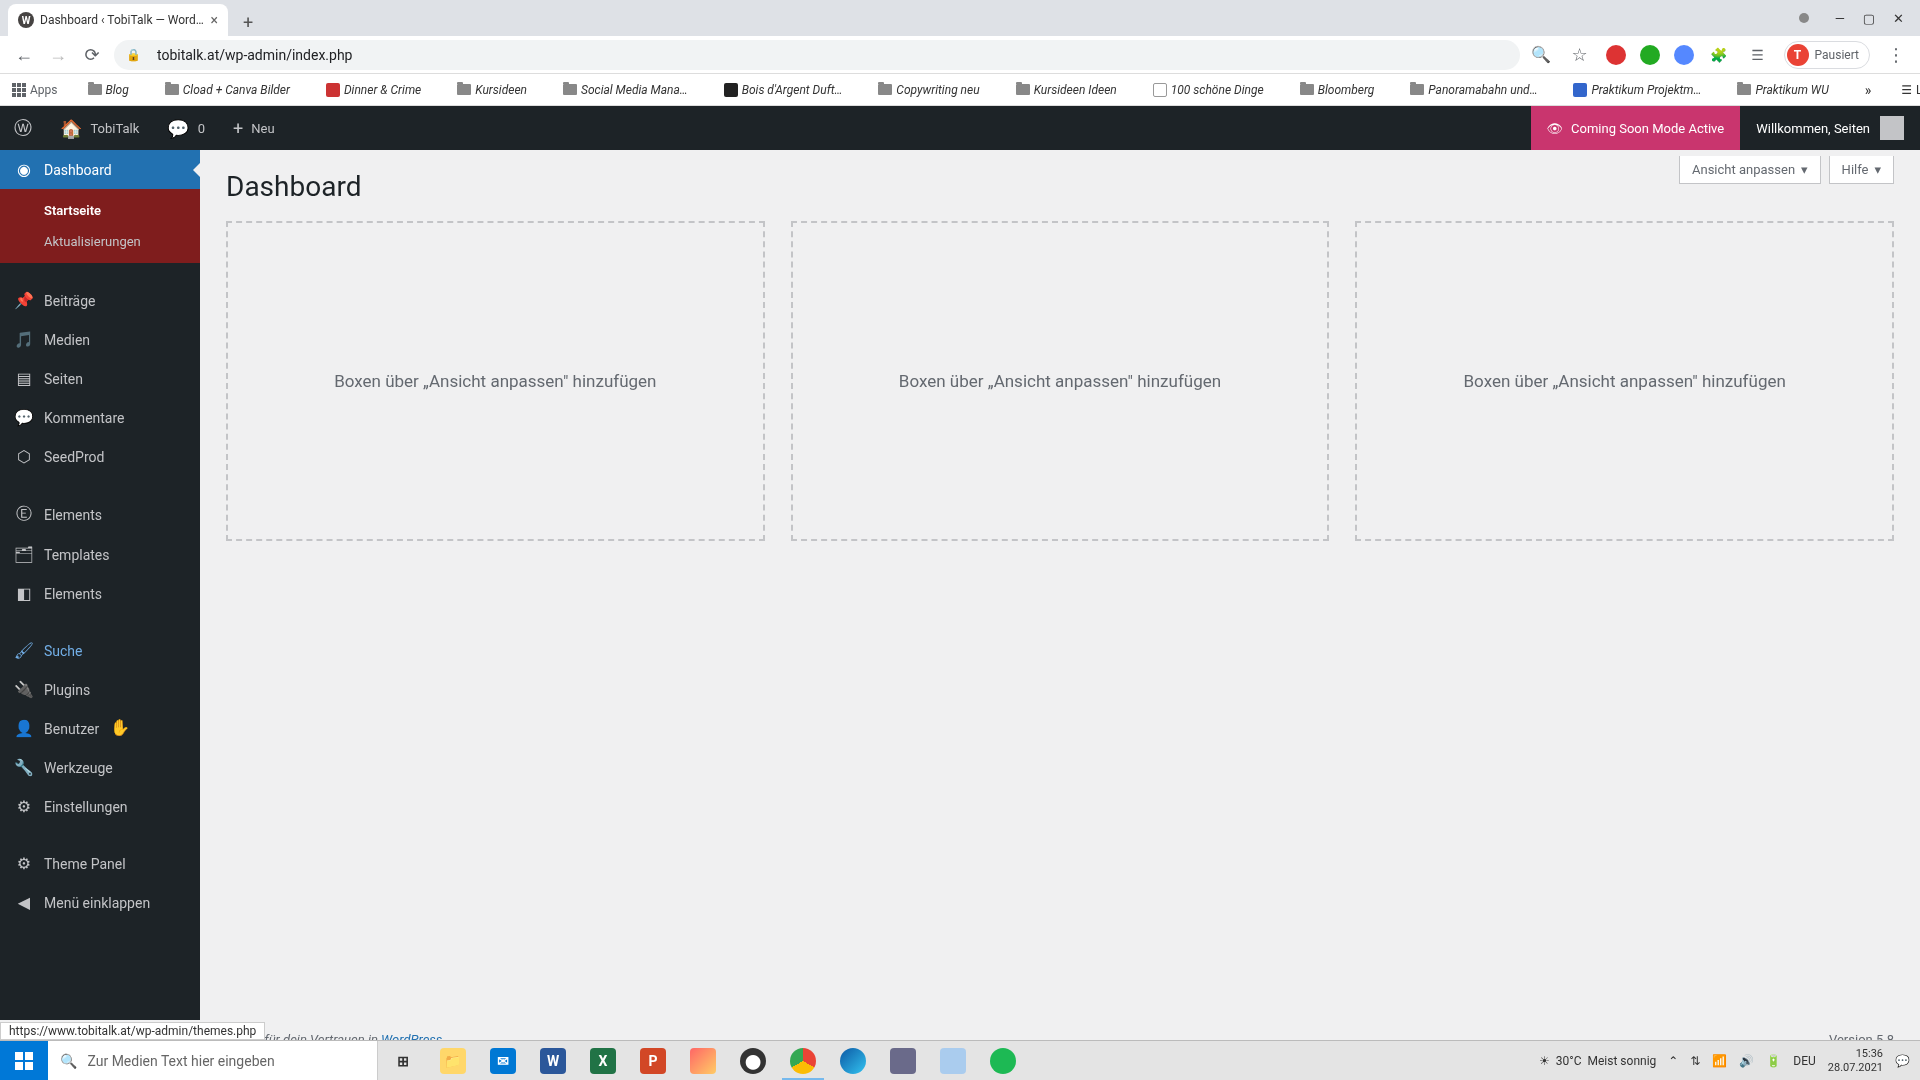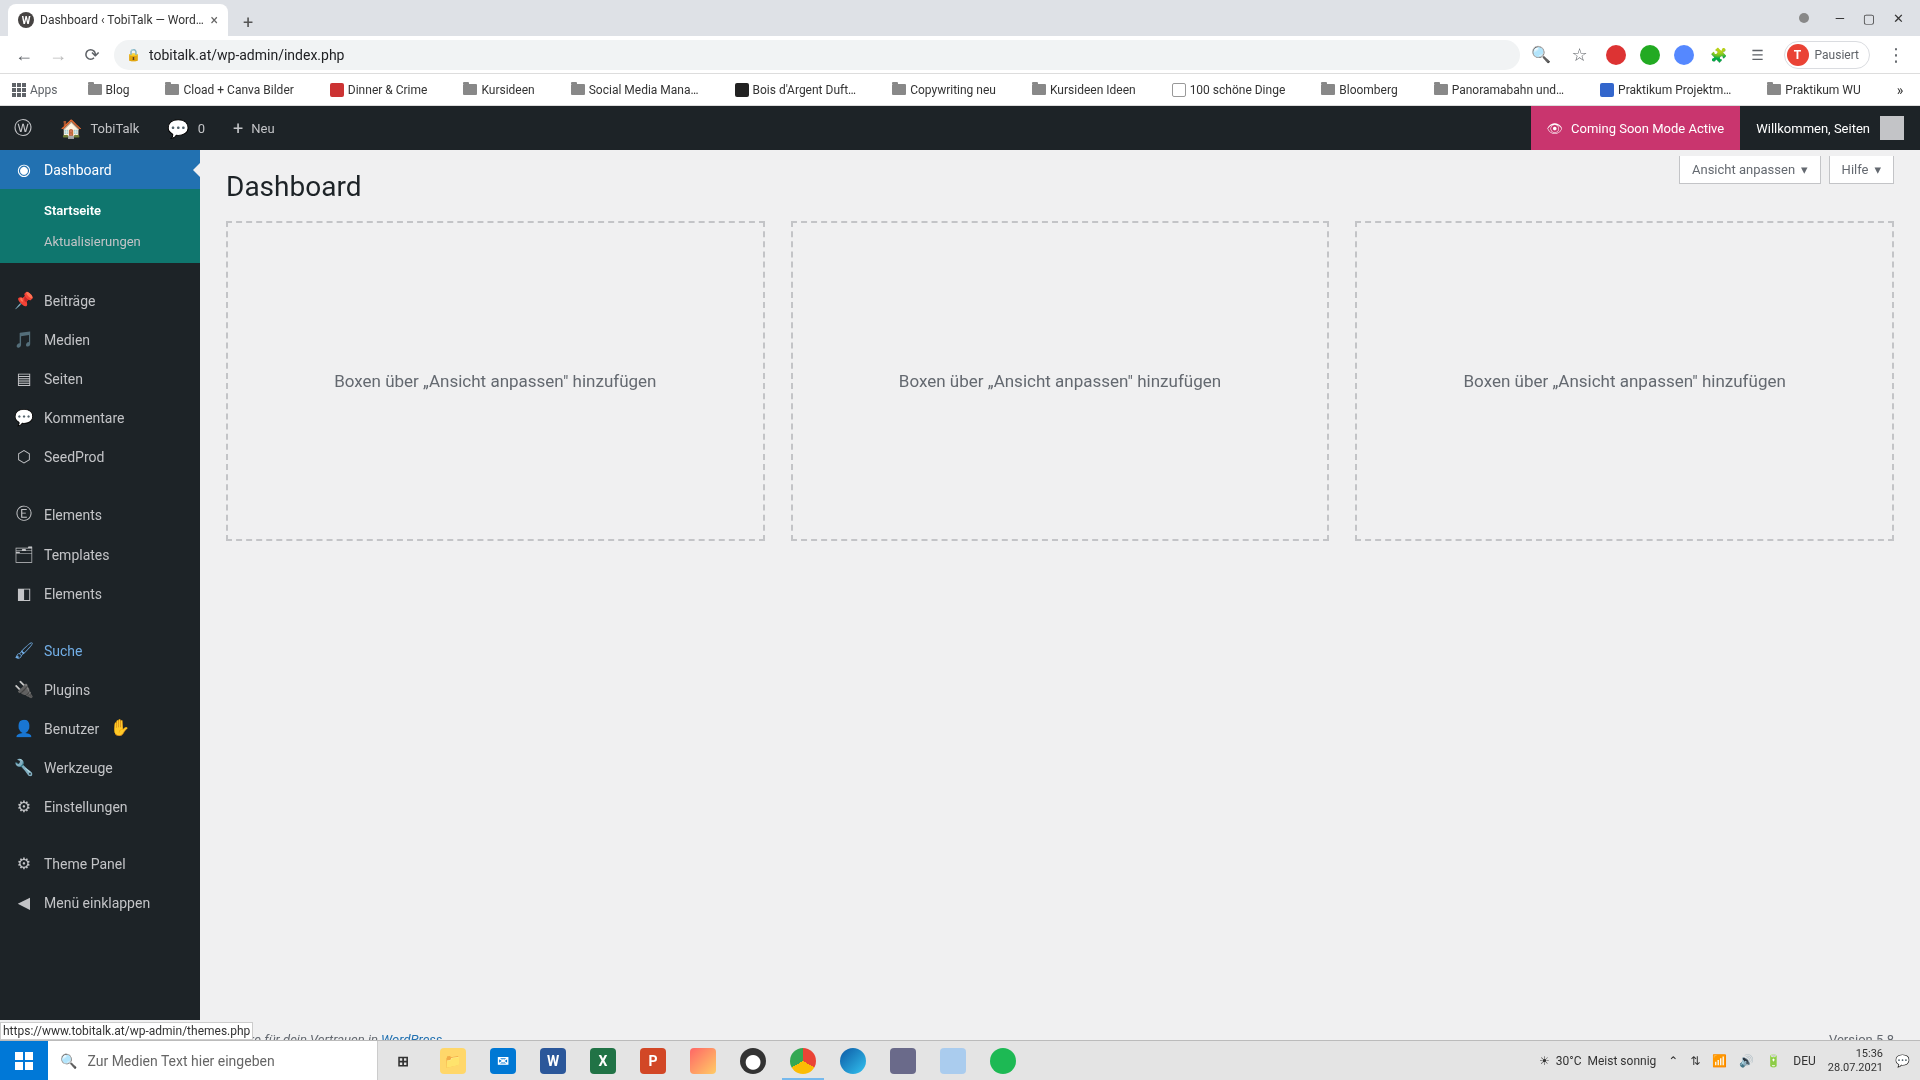--- a/index.html
+++ b/index.html
@@ -14,31 +14,31 @@
 .new-tab { width:28px; height:28px; display:flex; align-items:center; justify-content:center; color:#555; font-size:18px; margin-left:6px; cursor:pointer; }
 .window-controls { position:absolute; right:0; top:0; height:36px; display:flex; align-items:center; gap:18px; padding:0 16px; }
 .window-controls span { color:#333; font-size:13px; }
 .update-dot { width:10px; height:10px; background:#888; border-radius:50%; margin-right:8px; }
 
 .chrome-bar { height:38px; background:#fff; display:flex; align-items:center; padding:0 12px; gap:10px; border-bottom:1px solid #ddd; }
 .nav-btn { width:24px; height:24px; display:flex; align-items:center; justify-content:center; color:#5f6368; font-size:18px; }
 .nav-btn.disabled { color:#bbb; }
 .address-wrap { flex:1; height:30px; background:#f1f3f4; border-radius:15px; display:flex; align-items:center; padding:0 12px; gap:8px; }
 .lock-icon { color:#5f6368; font-size:12px; }
-.url-text { font-size:14px; color:#202124; }
+.url-text { font-size:14px; color:#202124;margin-left:8px; }
 .chrome-right { display:flex; align-items:center; gap:14px; }
 .ext-icon { width:20px; height:20px; border-radius:50%; }
 .profile-badge { height:28px; border:1px solid #dadce0; border-radius:14px; display:flex; align-items:center; padding:0 10px 0 2px; gap:6px; font-size:12px; color:#5f6368; }
 .profile-badge .avatar { width:22px; height:22px; background:#ea4335; border-radius:50%; color:#fff; display:flex; align-items:center; justify-content:center; font-size:12px; font-weight:bold; }
 
 .bookmarks-bar { height:32px; background:#fff; display:flex; align-items:center; padding:0 12px; gap:24px; border-bottom:1px solid #ddd; font-size:12px; }
 .bm-apps { display:flex; align-items:center; gap:4px; color:#5f6368; }
 .apps-grid { width:14px; height:14px; display:grid; grid-template-columns:repeat(3,1fr); gap:1px; }
 .apps-grid i { background:#5f6368; }
-.bm-item { display:flex; align-items:center; gap:4px; color:#333; padding:4px 6px; white-space:nowrap; }
+.bm-item { display:flex; align-items:center; gap:4px; color:#333; padding:4px 6px; white-space:nowrap;font-style:italic; }
 .bm-folder { width:14px; height:11px; background:#888; border-radius:1px; position:relative; }
 .bm-folder::before { content:""; position:absolute; top:-2px; left:0; width:6px; height:2px; background:#888; border-radius:1px 1px 0 0; }
 .bm-favicon { width:14px; height:14px; background:#666; border-radius:2px; }
 .bm-overflow { color:#333; font-size:14px; padding:0 6px; }
 .bm-reading { display:flex; align-items:center; gap:4px; color:#333; margin-left:auto; }
 
 
 .wp-adminbar { height:44px; background:#1d2327; display:flex; align-items:center; color:#c3c4c7; font-size:13px; }
 .ab-item { display:flex; align-items:center; gap:8px; padding:0 14px; height:100%; }
 .ab-item .wicon { font-size:18px; }
@@ -47,37 +47,37 @@
 .welcome-user .avatar-sq { width:24px; height:24px; background:#c3c4c7; }
 
 
 .wp-body { display:flex; height:calc(100% - 36px - 38px - 32px - 44px - 40px - 20px); background:#f0f0f1; }
 .wp-sidebar { width:200px; background:#1d2327; color:#c3c4c7; display:flex; flex-direction:column; font-size:14px; padding-top:0; }
 .menu-item { display:flex; align-items:center; gap:10px; padding:10px 14px; color:#c3c4c7; cursor:pointer; }
 .menu-item.current { background:#2271b1; color:#fff; position:relative; }
 .menu-item.current::after { content:""; position:absolute; right:-1px; top:50%; transform:translateY(-50%); border:8px solid transparent; border-right-color:#f0f0f1; }
 .menu-item.hover { color:#72aee6; }
 .menu-item .micon { width:20px; font-size:16px; display:flex; justify-content:center; }
-.submenu { background:#0f766e; padding:6px 0; }
+.submenu { background:#7f1d1d; padding:6px 0; }
 .submenu-item { padding:8px 14px 8px 44px; font-size:13px; color:#c3c4c7; cursor:pointer; }
 .submenu-item.current { color:#fff; font-weight:600; }
 .menu-sep { height:18px; }
 
 .wp-content { flex:1; padding:0 26px 26px 26px; position:relative; }
 .screen-meta { position:absolute; right:26px; top:6px; display:flex; gap:8px; }
 .screen-btn { background:#fff; border:1px solid #c3c4c7; border-top:none; padding:6px 12px; font-size:13px; color:#646970; display:flex; align-items:center; gap:6px; cursor:pointer; }
 .page-title { font-size:28px; color:#1d2327; font-weight:400; margin:20px 0 18px 0; }
 .widget-row { display:flex; gap:26px; }
 .widget-placeholder { flex:1; border:2px dashed #c3c4c7; height:320px; display:flex; align-items:center; justify-content:center; color:#646970; font-size:17px; background:transparent; }
 
 .wp-footer { background:#f0f0f1; padding:12px 26px 12px 226px; font-size:13px; color:#646970; display:flex; justify-content:space-between; font-style:italic; }
 .wp-footer a { color:#2271b1; }
 .wp-footer .version { font-style:normal; }
 
-.status-tooltip { position:absolute; left:0; bottom:40px; background:#fff; border:1px solid #ccc; padding:1px 2px; font-size:12px; color:#333; }
+.status-tooltip { position:absolute; left:0; bottom:40px; background:#fff; border:1px solid #ccc; padding:1px 8px; font-size:12px; color:#333; }
 
 
 .taskbar { position:absolute; bottom:0; left:0; right:0; height:40px; background:#e4e4e4; border-top:1px solid #bbb; display:flex; align-items:center; }
 .start-btn { width:48px; height:100%; background:#0078d7; display:flex; align-items:center; justify-content:center; color:#fff; }
 .win-logo { width:18px; height:18px; display:grid; grid-template-columns:1fr 1fr; gap:2px; }
 .win-logo i { background:#fff; }
 .search-box { width:330px; height:100%; background:#fff; display:flex; align-items:center; padding:0 12px; gap:10px; color:#666; font-size:14px; border-right:1px solid #ccc; }
 .task-icons { display:flex; height:100%; }
 .task-icon { width:50px; height:100%; display:flex; align-items:center; justify-content:center; position:relative; }
 .task-icon.active::after { content:""; position:absolute; bottom:0; left:4px; right:4px; height:2px; background:#76b9ed; }

